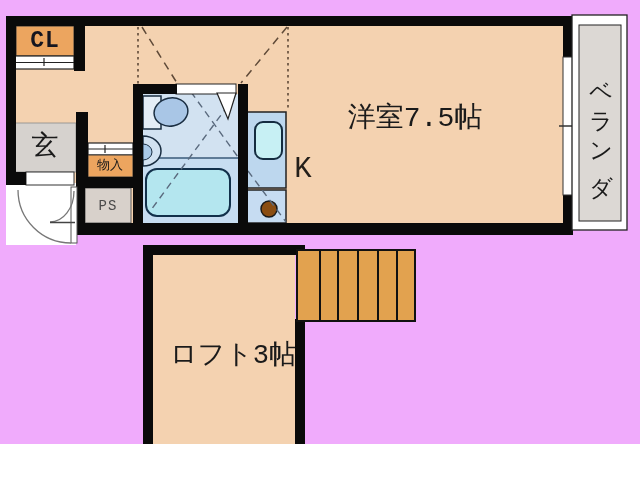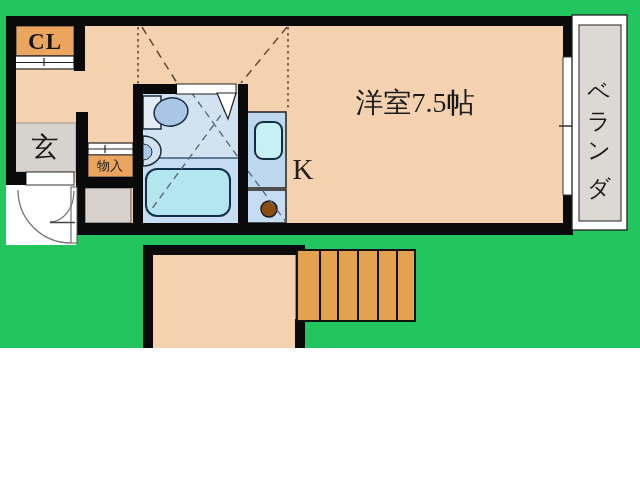--- a/index.html
+++ b/index.html
@@ -1,31 +1,31 @@
 <!DOCTYPE html>
 <html style="--c-wall: #0a0a0a; --c-floor: #f4d2b0; --c-accent-orange: #eca55f; --c-stairs-orange: #e2a24f; --c-bath-floor: #d2e2f1; --c-bath-floor-lower: #c7ddf1; --c-fixture-cyan: #b4e6ef; --c-fixture-blue: #a9c6e6; --c-kitchen-panel: #bdd7ee; --c-kitchen-panel-lower: #c6dcf2; --c-kitchen-sink: #c7f0f4; --c-burner-brown: #8a4d12; --c-entrance-gray: #d6d2ce; --c-ps-gray: #d8d1cb; --c-balcony-gray: #dcd8d4; --c-dash-gray: #5a6a7e; --c-dash-brown: #5f4a38; --c-text: #1a1a1a;"><head>
 <meta charset="utf-8">
 <style>
   html,body{margin:0;padding:0;background:#ffffff;}
   .plan{
-    position:relative;width:640px;height:348px;background:#22c55e;overflow:hidden;
-    font-family:Liberation Serif, serif;
+    position:relative;width:640px;height:444px;background:#f0abfc;overflow:hidden;
+    font-family:Liberation Mono, monospace;
   }
   .plan svg{position:absolute;left:0;top:0;}
   .lbl{
     position:absolute;display:flex;align-items:center;justify-content:center;
     color:var(--c-text,#1a1a1a);white-space:nowrap;line-height:1;
     user-select:none;
   }
   .lbl-cl{left:16px;top:26px;width:58px;height:30px;font-size:23px;font-weight:600;letter-spacing:1px;color:#15151f;}
   .lbl-gen{left:14px;top:123px;width:62px;height:49px;font-size:27px;}
   .lbl-mono{left:87px;top:154px;width:46px;height:23px;font-size:13px;}
   .lbl-ps{left:85px;top:188px;width:46px;height:35px;font-size:14px;color:#4a4a4a;letter-spacing:1px;}
   .lbl-k{left:287px;top:152px;width:32px;height:34px;font-size:29px;color:#241f1a;}
-  .lbl-yo{left:300px;top:82px;width:230px;height:42px;font-size:28px;}
+  .lbl-yo{left:300px;top:98px;width:230px;height:42px;font-size:28px;}
   .lbl-loft{left:158px;top:338px;width:150px;height:36px;font-size:27px;}
   .lbl-bal{
     left:584px;top:52px;width:30px;height:150px;font-size:23px;
     writing-mode:vertical-rl;text-orientation:upright;letter-spacing:5px;
   }
 </style>
 </head>
 <body>
 
 <div class="plan">
@@ -141,17 +141,19 @@
     <line x1="338" y1="250" x2="338" y2="321" stroke="#111111" stroke-width="2"></line>
     <line x1="358" y1="250" x2="358" y2="321" stroke="#111111" stroke-width="2"></line>
     <line x1="378" y1="250" x2="378" y2="321" stroke="#111111" stroke-width="2"></line>
     <line x1="397" y1="250" x2="397" y2="321" stroke="#111111" stroke-width="2"></line>
   </g>
 </svg>
 
   <div class="lbl lbl-cl">CL</div>
   <div class="lbl lbl-gen">玄</div>
   <div class="lbl lbl-mono">物入</div>
+  <div class="lbl lbl-ps">PS</div>
   <div class="lbl lbl-k">K</div>
   <div class="lbl lbl-yo">洋室7.5帖</div>
   <div class="lbl lbl-bal">ベランダ</div>
+  <div class="lbl lbl-loft">ロフト3帖</div>
 
 </div>
 
 </body></html>

